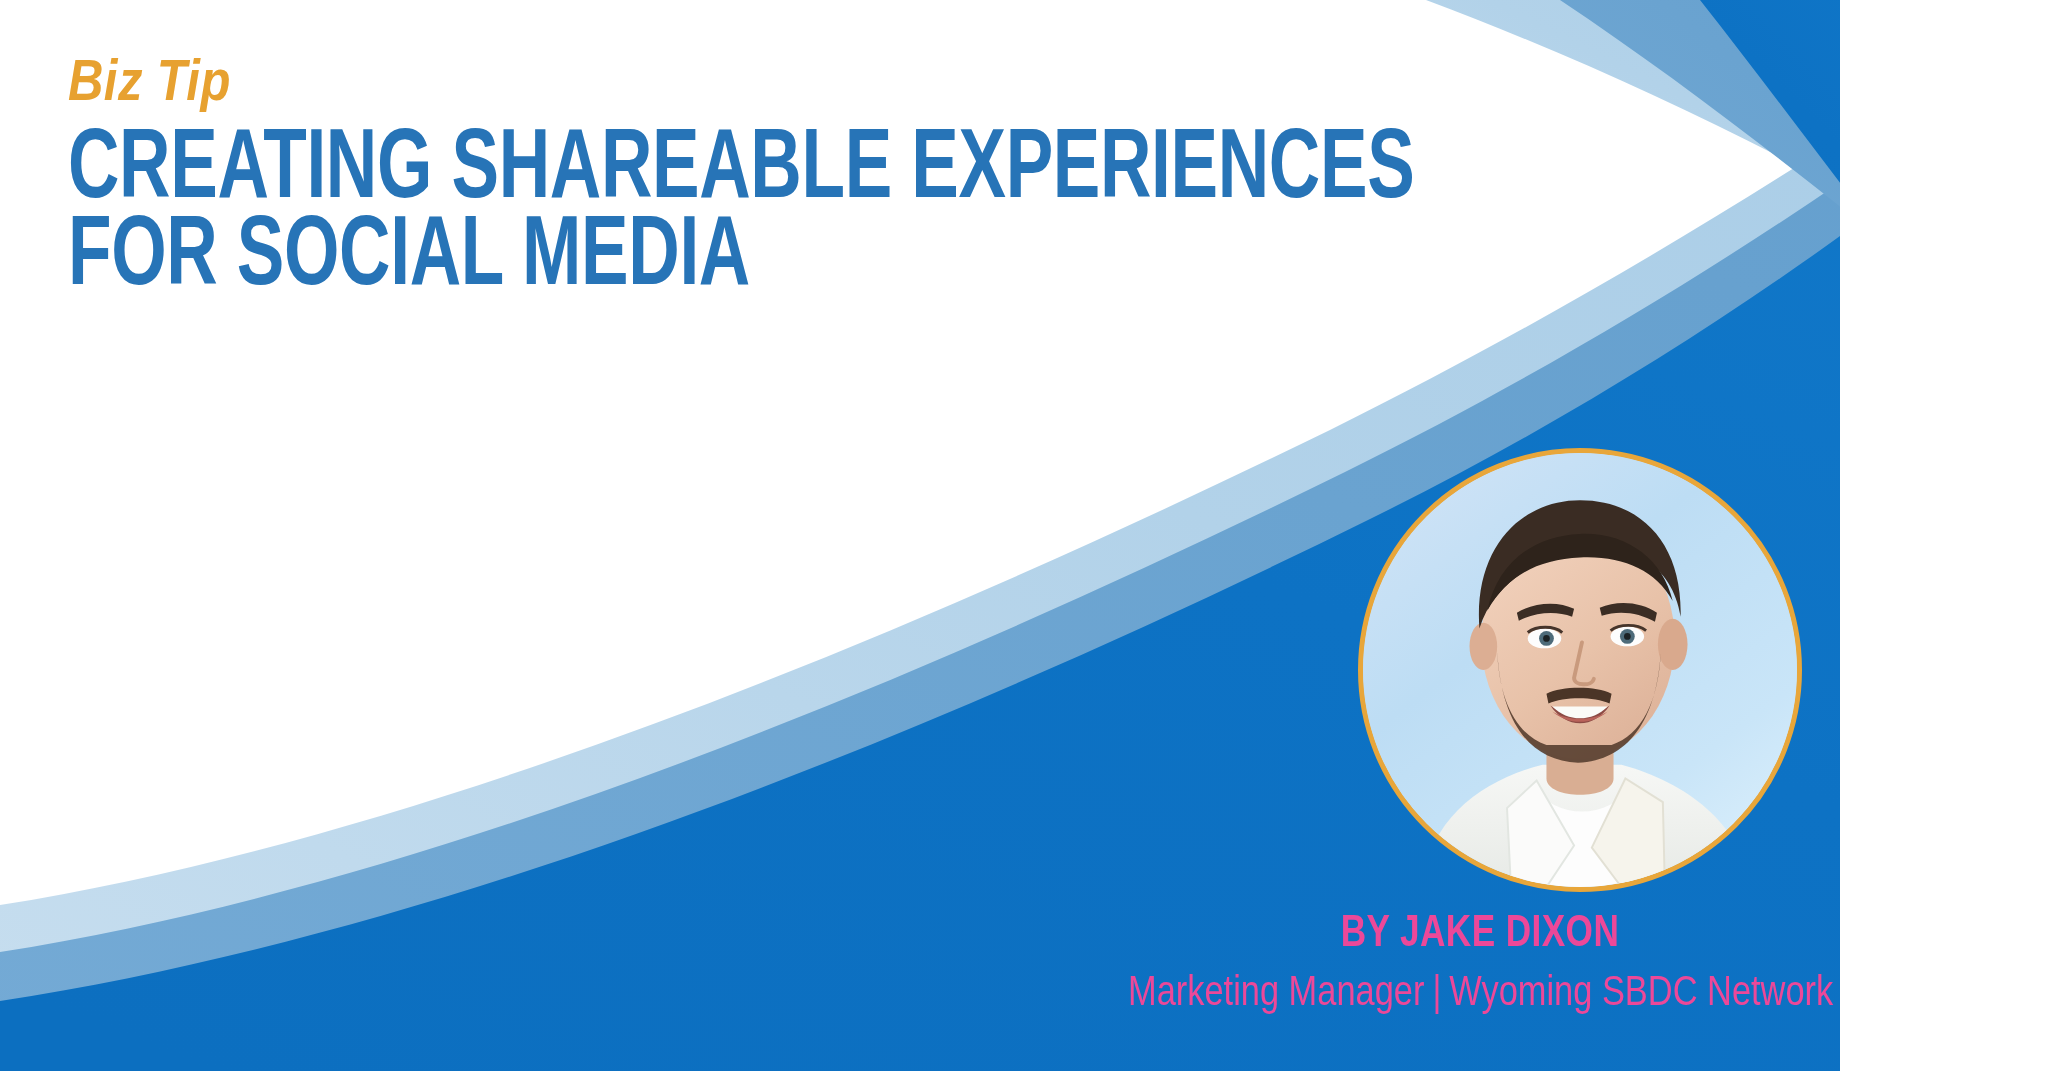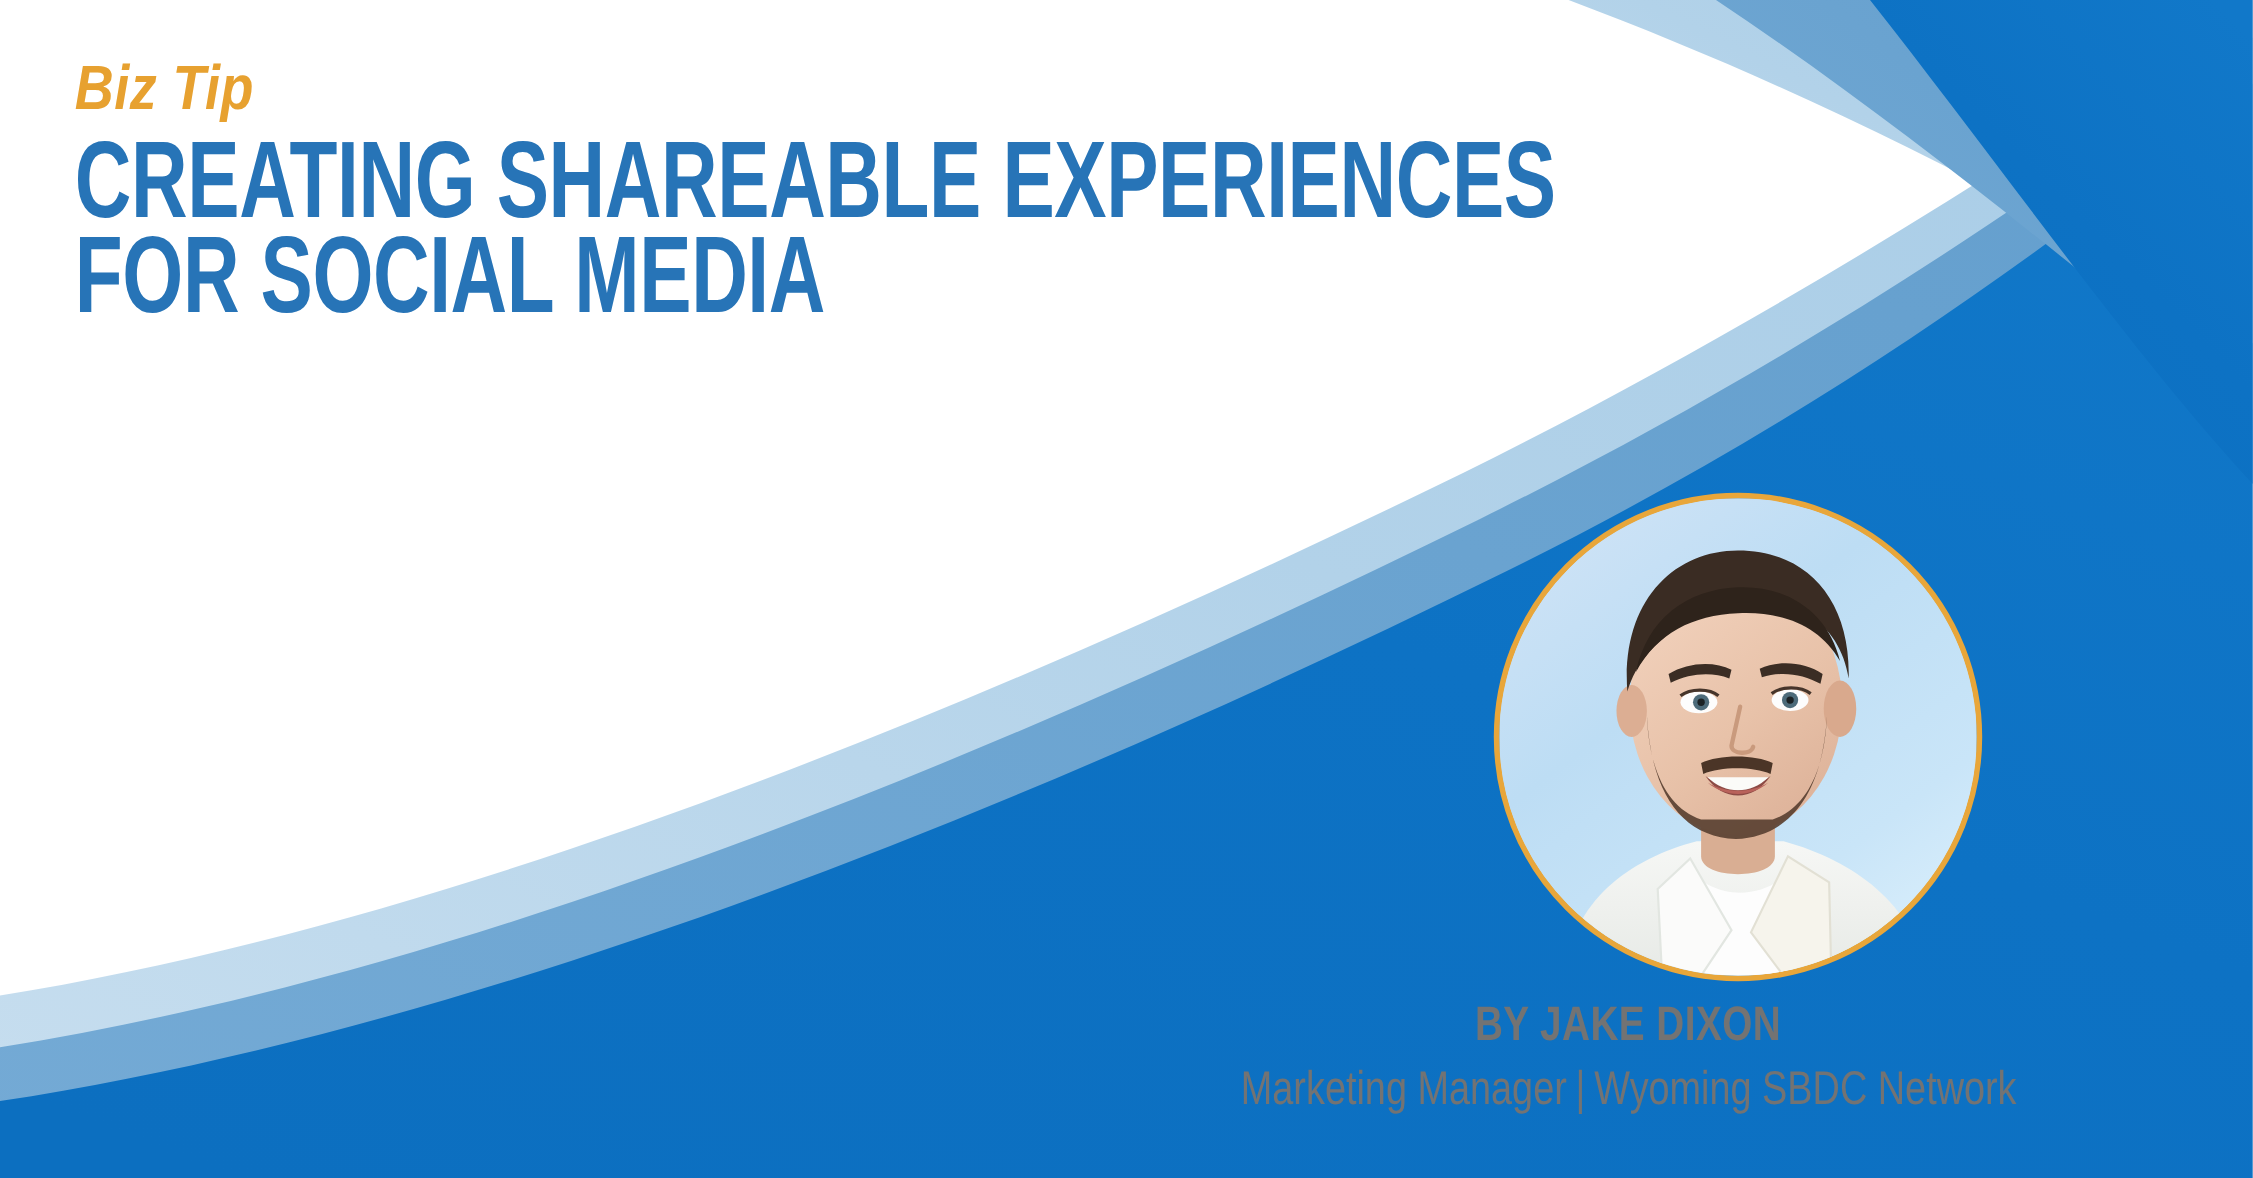--- a/index.html
+++ b/index.html
@@ -3,21 +3,21 @@
 <meta charset="utf-8">
 <title>Biz Tip Graphic</title>
 <style>
   html, body {
     margin: 0;
     padding: 0;
     background: #ffffff;
   }
   #stage {
     position: relative;
-    width: 2048px;
+    width: 1840px;
     height: 1071px;
     overflow: hidden;
     background: #ffffff;
     font-family: "Liberation Sans", "DejaVu Sans", sans-serif;
   }
 
   
   #bg-art {
     position: absolute;
     inset: 0;
@@ -76,21 +76,21 @@
   }
   #portrait-svg { display: block; width: 100%; height: 100%; }
 
   
   .byline {
     position: absolute;
     left: 1040px;
     top: 908px;
     width: 880px;
     text-align: center;
-    color: #737373;
+    color: #ec4899;
   }
   .byline-name {
     font-family: "Liberation Sans", "DejaVu Sans", sans-serif;
     font-weight: 700;
     font-size: 44px;
     line-height: 1.05;
     letter-spacing: 0.5px;
     text-transform: uppercase;
     transform: scaleX(0.80);
     white-space: nowrap;

